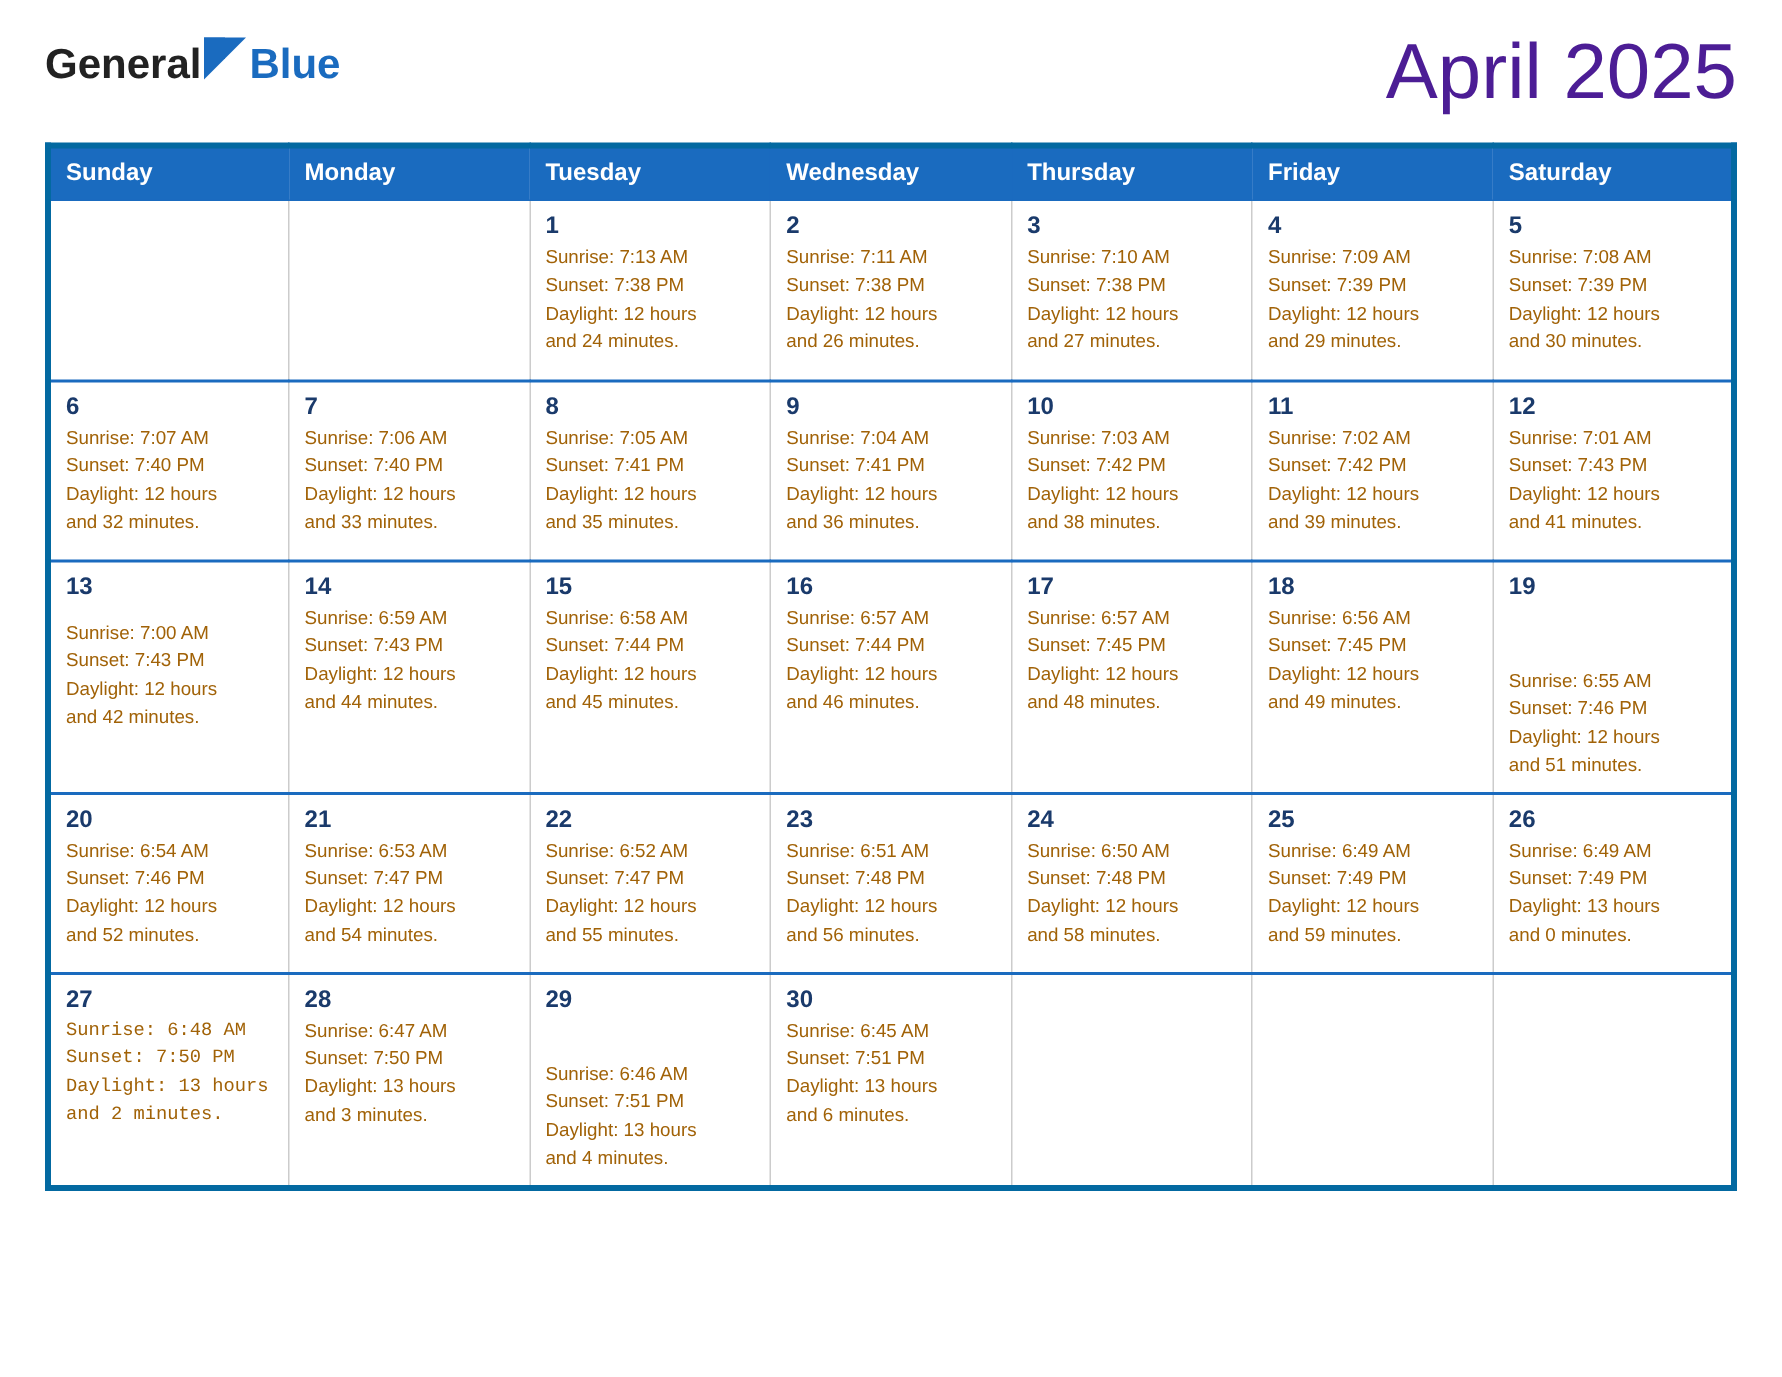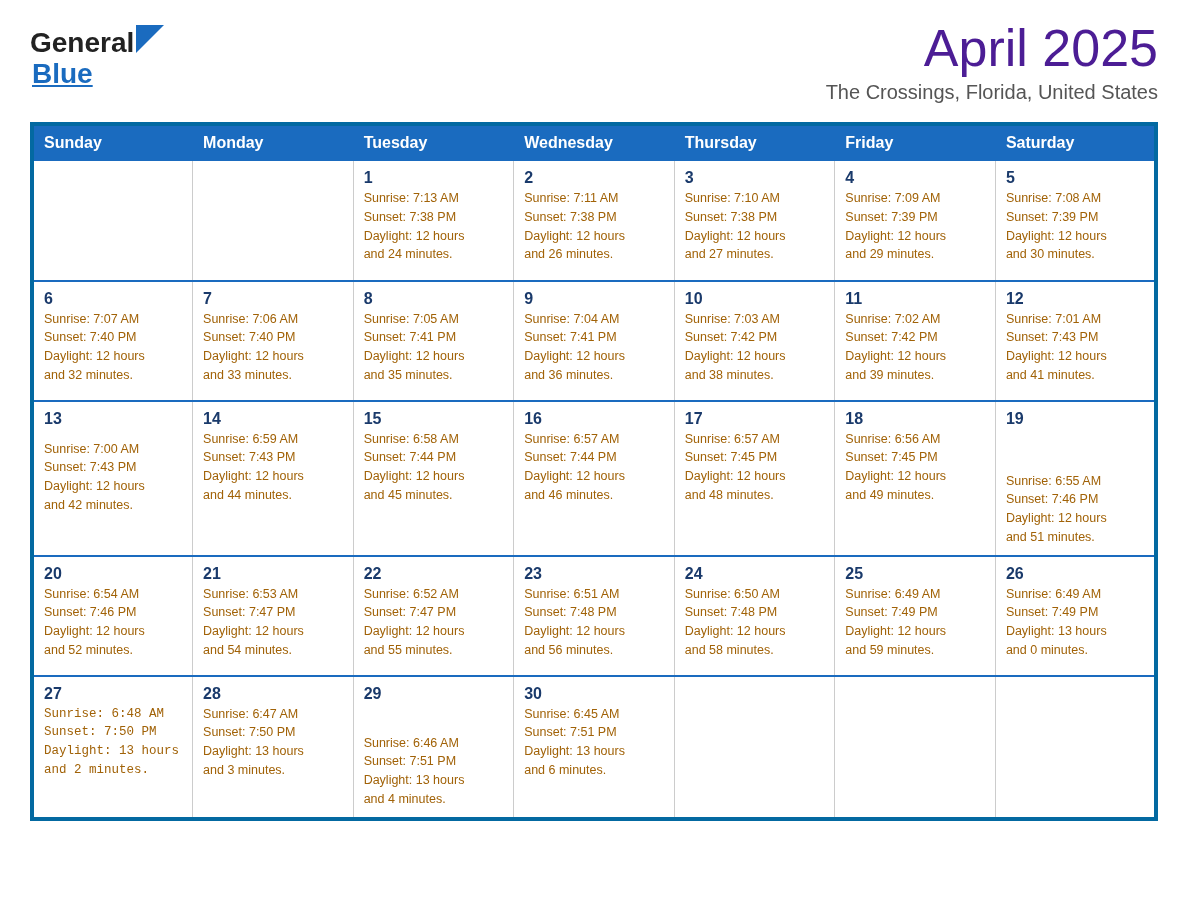--- a/index.html
+++ b/index.html
@@ -25,21 +25,20 @@
       font-size: 28px;
       font-weight: bold;
       color: #222;
       font-family: Arial, Helvetica, sans-serif;
     }
     .logo-text-blue {
       font-size: 28px;
       font-weight: bold;
       color: #1a6bbf;
       font-family: Arial, Helvetica, sans-serif;
-      text-decoration: underline;
     }
     .logo-triangle {
       width: 0;
       height: 0;
       border-left: 14px solid #1a6bbf;
       border-top: 14px solid #1a6bbf;
       border-right: 14px solid transparent;
       border-bottom: 14px solid transparent;
       display: inline-block;
       margin-left: 2px;
@@ -103,31 +102,30 @@
     }
     .empty-cell {
       background: #fff;
     }
   </style>
 </head>
 <body>
 
 <div class="header-area">
   <div class="logo">
-    <div style="display:flex; flex-direction:column; line-height:1.1;">
+    <div style="display:flex; flex-direction:row; line-height:1.1;">
       <div style="display:flex; align-items:center;">
         <span class="logo-text-general">General</span>
         <span class="logo-triangle"></span>
       </div>
       <span class="logo-text-blue" style="margin-left:2px;">Blue</span>
     </div>
   </div>
   <div class="title-area">
     <h1>April 2025</h1>
-    <h2>The Crossings, Florida, United States</h2>
   </div>
 </div>
 
 <table class="calendar">
   <thead>
     <tr>
     <th>Sunday</th>
         <th>Monday</th>
         <th>Tuesday</th>
         <th>Wednesday</th>

